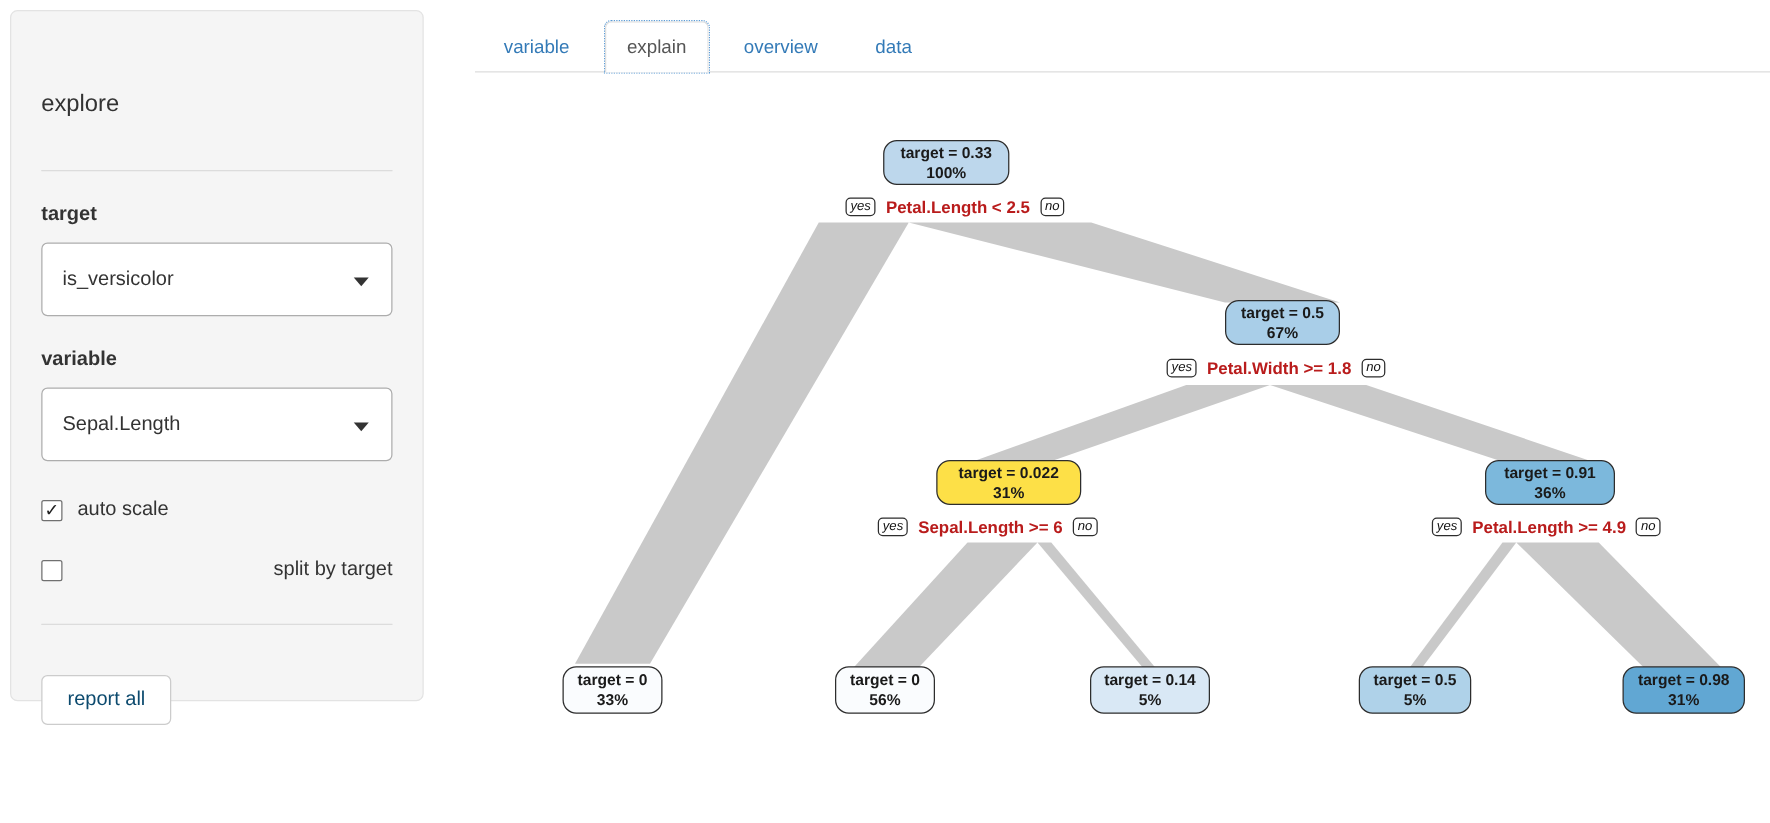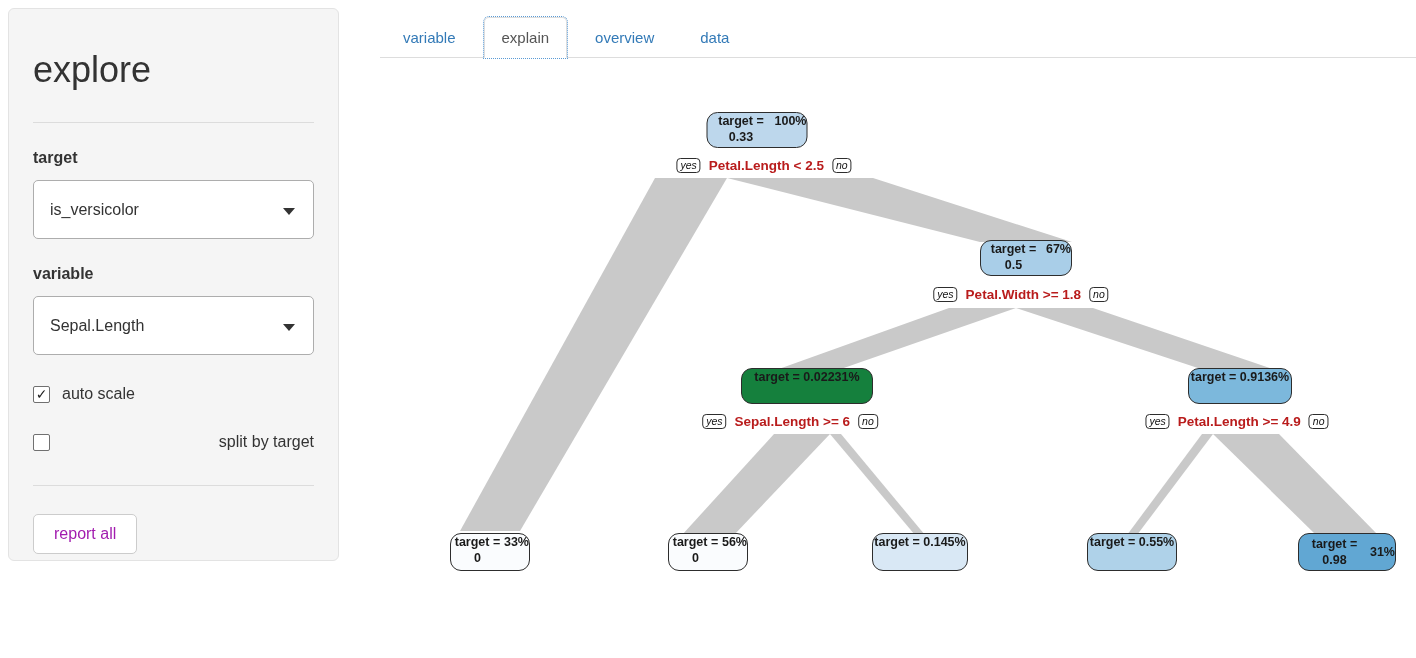--- a/index.html
+++ b/index.html
@@ -6,21 +6,21 @@
   html,body { width: 1416px; height: 658px; background: #fff;
     font-family: "Liberation Sans", sans-serif; color: #333; overflow: hidden; }
   body { position: relative; }
 
   
   .well {
     position: absolute; left: 8px; top: 8px; width: 331px; height: 553px;
     background: #f5f5f5; border: 1px solid #e3e3e3; border-radius: 6px;
     padding: 16px 24px 24px 24px;
   }
-  .well h2.app-title { margin-top: 28px; font-size: 36px; font-weight: 500;
+  .well h2.app-title { margin-top: 42px; font-size: 19px; font-weight: 500;
     color: #333; line-height: 34px; }
   .well hr { border: none; border-top: 1px solid #dcdcdc; margin: 0; }
   .hr-1 { margin-top: 35px !important; }
   .hr-2 { margin-top: 34px !important; }
   .ctl-label { margin-top: 26px; font-size: 16px; font-weight: 700; color: #333; }
   .select {
     margin-top: 13px; height: 59px; width: 281px; background: #fff;
     border: 1px solid #adadad; border-radius: 5px; display: flex;
     align-items: center; padding: 16px 16px; font-size: 16px; color: #333;
     cursor: pointer; position: relative;
@@ -33,44 +33,44 @@
   .cb-row { display: flex; align-items: center; cursor: pointer; }
   .cb-row.first { margin-top: 30px; }
   .cb-row.second { margin-top: 30px; justify-content: space-between; }
   .cb-box { width: 17px; height: 17px; background: #fff; border: 1px solid #707070;
     border-radius: 2px; display: flex; align-items: center; justify-content: center;
     font-size: 14px; color: #222; line-height: 1; }
   .cb-box .mark { visibility: hidden; }
   .cb-row.checked .cb-box .mark { visibility: visible; }
   .cb-text { margin-left: 12px; font-size: 16px; color: #333; }
   .report-btn {
-    margin-top: 28px; display: inline-block; background: #fff;
+    margin-top: 40px; display: inline-block; background: #fff;
     border: 1px solid #ccc; border-radius: 5px; padding: 10px 20px;
-    font-size: 16px; color: #a21caf; cursor: pointer;
+    font-size: 16px; color: #0c4a6e; cursor: pointer;
     font-family: "Liberation Sans", sans-serif;
   }
 
   
   .main { position: absolute; left: 380px; top: 0; width: 1036px; }
   .tab-bar { border-bottom: 1px solid #ddd; padding: 3px 0 0 5px;
     display: flex; align-items: flex-end; height: 58px; }
   .tab { list-style: none; margin-right: 10px; margin-bottom: -1px; }
   .tab a { display: block; padding: 11px 17px; font-size: 15px; text-decoration: none;
     color: #337ab7; border: 1px solid transparent; border-radius: 5px 5px 0 0;
     cursor: pointer; }
   .tab.active a { color: #555; background: #fff; border-color: #ddd;
     border-bottom-color: #fff; outline: 1px dotted #5b9bd5; }
 
   
   #tree-layer { position: absolute; left: 0; top: 0; width: 1416px; height: 658px; }
   #edge-svg { position: absolute; left: 0; top: 0; }
   .tree-node {
     position: absolute; border: 1.4px solid #2d2d2d; border-radius: 11px;
     text-align: center; font-size: 12.5px; font-weight: 600; color: #1a1a1a;
-    display: flex; flex-direction: row; justify-content: center;
+    display: flex; flex-direction: column; justify-content: center;
     line-height: 16px; transform: translateX(-50%);
   }
   .tree-split {
     position: absolute; transform: translateX(-50%);
     display: inline-flex; align-items: center; white-space: nowrap;
   }
   .tree-split .cond { font-size: 13.5px; font-weight: 700; color: #b91c1c;
     margin: 0 8px; }
   .yn-chip { font-size: 10.5px; font-style: italic; color: #111;
     border: 1.2px solid #2d2d2d; border-radius: 4px; background: #fff;
@@ -141,21 +141,21 @@
       <polygon points="1213,434 1279,434 1378,535 1316,535" fill="#c9c9c9"></polygon>
     </svg>
 <div class="tree-node" style="left: 757px; top: 112px; width: 101px; height: 36px; background: rgb(189, 215, 236);">
       <div>target = 0.33</div>
       <div>100%</div>
     </div>
     <div class="tree-node" style="left: 1026px; top: 240px; width: 92px; height: 36px; background: rgb(169, 206, 232);">
       <div>target = 0.5</div>
       <div>67%</div>
     </div>
-    <div class="tree-node" style="left: 807px; top: 368px; width: 132px; height: 36px; background: #15803d;">
+    <div class="tree-node" style="left: 807px; top: 368px; width: 116px; height: 36px; background: #fde047;">
       <div>target = 0.022</div>
       <div>31%</div>
     </div>
     <div class="tree-node" style="left: 1240px; top: 368px; width: 104px; height: 36px; background: rgb(124, 184, 220);">
       <div>target = 0.91</div>
       <div>36%</div>
     </div>
     <div class="tree-node" style="left: 490px; top: 533px; width: 80px; height: 38px; background: rgb(250, 252, 254);">
       <div>target = 0</div>
       <div>33%</div>

